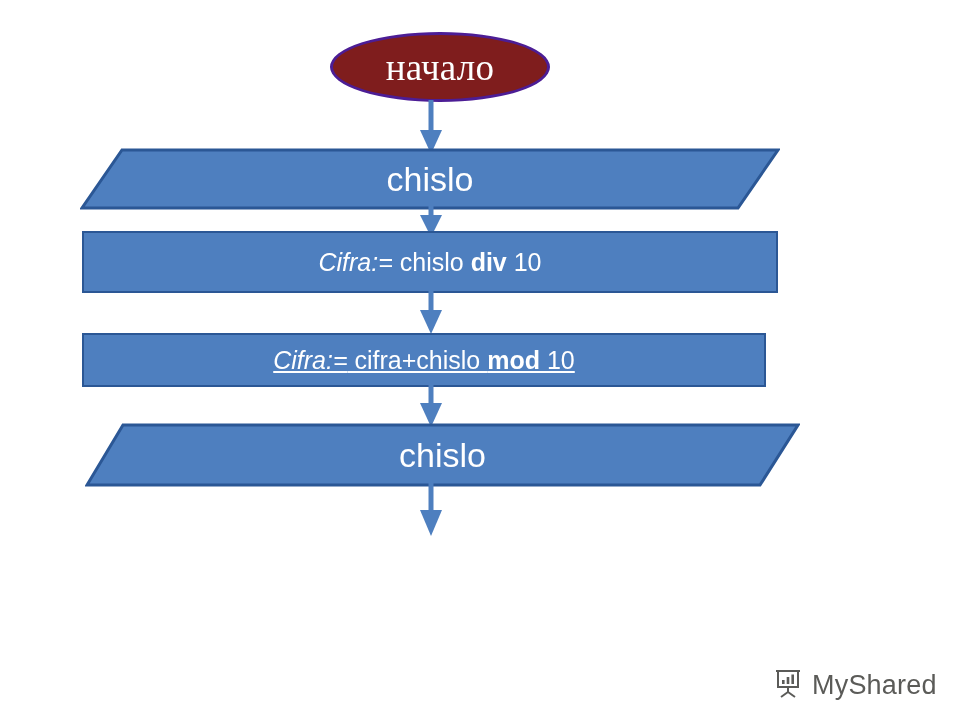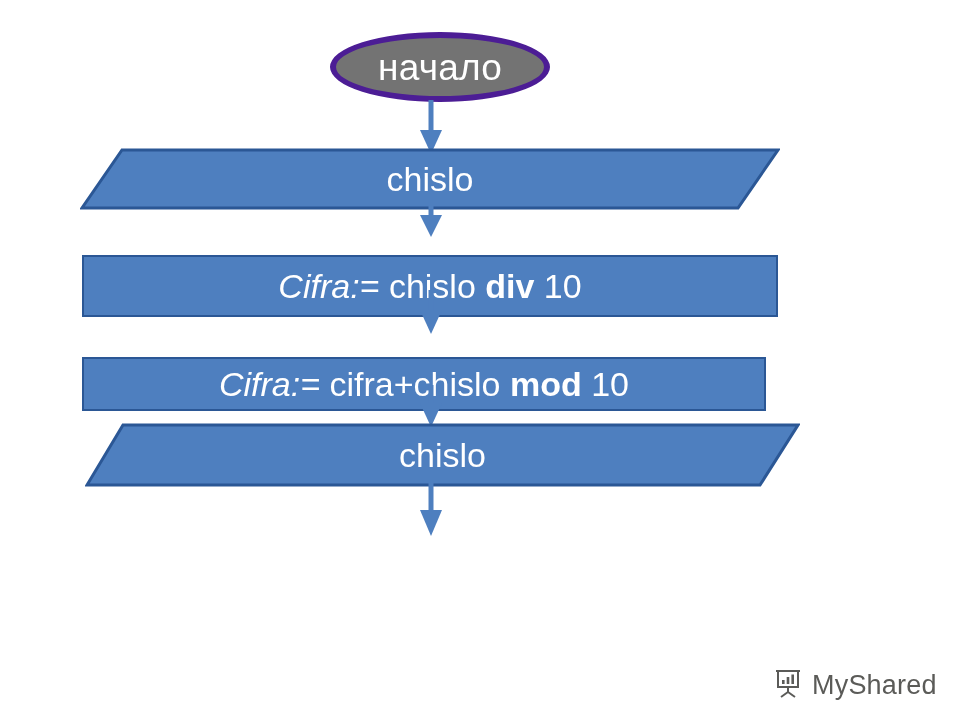--- a/index.html
+++ b/index.html
@@ -30,33 +30,33 @@
     align-items: center;
     justify-content: center;
     color: #ffffff;
     text-align: center;
     white-space: nowrap;
     line-height: 1;
   }
 
   
   .terminator {
-    background: #737373;
-    border: 6px solid #4c1d95;
+    background: #7f1d1d;
+    border: 3px solid #4c1d95;
     border-radius: 50%;
     font-size: 37px;
     letter-spacing: 0.2px;
+    font-family: Liberation Serif, serif;
   }
 
   
   .process {
     background: #4E7FBF;
     border: 2px solid #2B5795;
-    font-size: 34px;
-    margin-top: 24px;
+    font-size: 25px;
   }
 
   
   .io-wrap {
     position: absolute;
   }
   .io-wrap svg {
     position: absolute;
     left: 0;
     top: 0;
@@ -142,21 +142,21 @@
     </span>
   </div>
 
   <div class="arrow" style="left:418px; top:290px;">
     <svg width="26" height="46" viewBox="0 0 26 46">
       <line x1="13" y1="0" x2="13" y2="24" stroke="#4E7FBF" stroke-width="5"></line>
       <polygon points="2,20 24,20 13,44" fill="#4E7FBF"></polygon>
     </svg>
   </div>
 
-  <div class="node process" style="left:82px; top:333px; width:684px; height:54px;">
+  <div class="node process" style="left:82px; top:333px; width:684px; height:54px;text-decoration:underline;">
     <span>
       <span class="it">Cifra:=</span><span class="rg"> cifra+chislo </span><span class="bd">mod</span><span class="rg"> 10</span>
     </span>
   </div>
 
   <div class="arrow" style="left:418px; top:385px;">
     <svg width="26" height="44" viewBox="0 0 26 44">
       <line x1="13" y1="0" x2="13" y2="22" stroke="#4E7FBF" stroke-width="5"></line>
       <polygon points="2,18 24,18 13,42" fill="#4E7FBF"></polygon>
     </svg>

